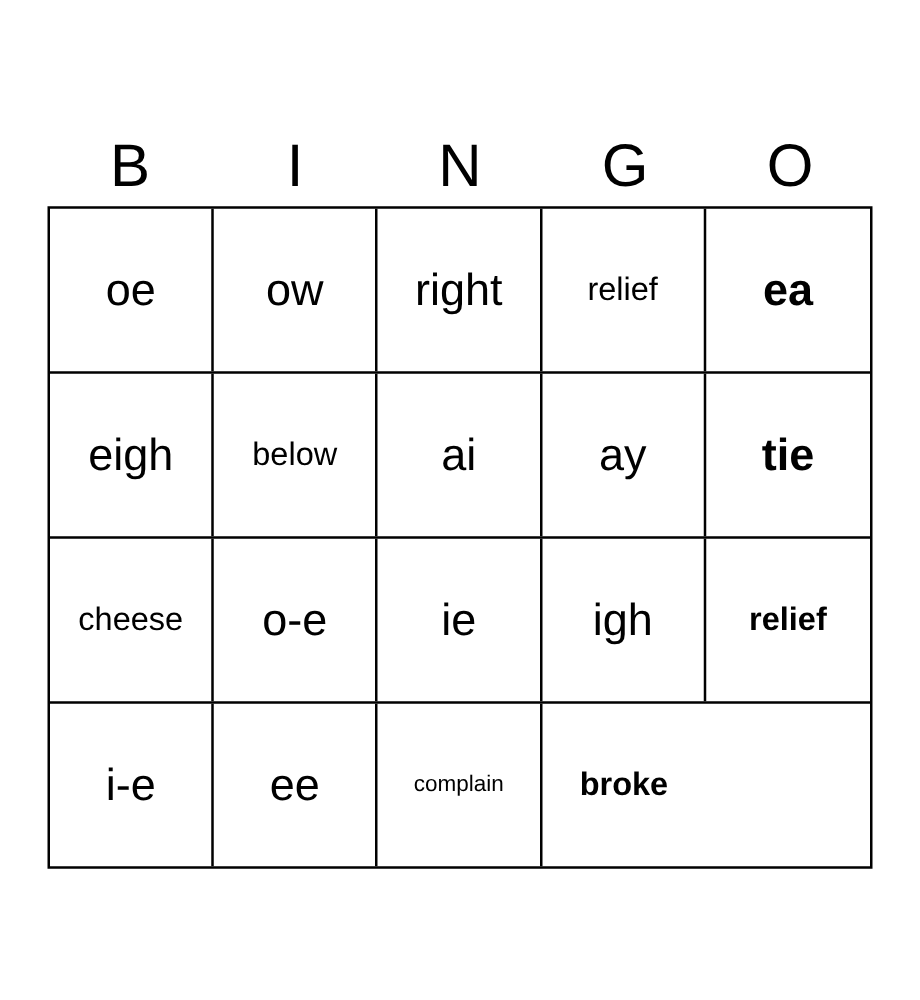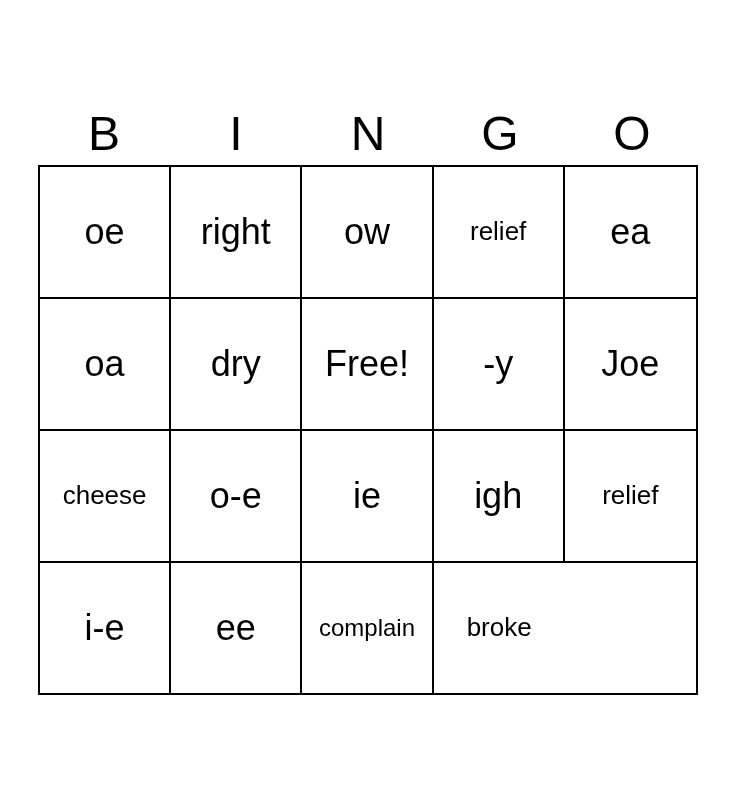--- a/index.html
+++ b/index.html
@@ -64,61 +64,62 @@
       justify-content: center;
       border-right: 2px solid #000;
       font-size: 36px;
       font-family: Arial, sans-serif;
       text-align: center;
       padding: 5px;
     }
 
     .bingo-cell:last-child {
       border-right: none;
+      font-weight: bold;
     }
 
     .bingo-cell.small-text {
       font-size: 26px;
       text-align: center;
     }
 
     .bingo-cell.tiny-text {
-      font-size: 24px;
+      font-size: 18px;
     }
   </style>
 </head>
 <body>
 
 <div class="bingo-container">
   <div class="bingo-header">
     <div class="bingo-header-cell">B</div>
     <div class="bingo-header-cell">I</div>
     <div class="bingo-header-cell">N</div>
     <div class="bingo-header-cell">G</div>
     <div class="bingo-header-cell">O</div>
   </div>
 
   <div class="bingo-grid">
 
     <div class="bingo-row">
       <div class="bingo-cell">oe</div>
+      <div class="bingo-cell">ow</div>
       <div class="bingo-cell">right</div>
-      <div class="bingo-cell">ow</div>
       <div class="bingo-cell small-text">relief</div>
       <div class="bingo-cell">ea</div>
     </div>
 
+    <div class="bingo-row">
+      <div class="bingo-cell">eigh</div>
+      <div class="bingo-cell small-text">below</div>
+      <div class="bingo-cell">ai</div>
+      <div class="bingo-cell">ay</div>
+      <div class="bingo-cell">tie</div>
+    </div>
 
-    <div class="bingo-row">
-      <div class="bingo-cell">oa</div>
-      <div class="bingo-cell">dry</div>
-      <div class="bingo-cell">Free!</div>
-      <div class="bingo-cell">-y</div>
-      <div class="bingo-cell">Joe</div>
-    </div>
 
     <div class="bingo-row">
       <div class="bingo-cell small-text">cheese</div>
       <div class="bingo-cell">o-e</div>
       <div class="bingo-cell">ie</div>
       <div class="bingo-cell">igh</div>
       <div class="bingo-cell small-text">relief</div>
     </div>
 
     <div class="bingo-row">

